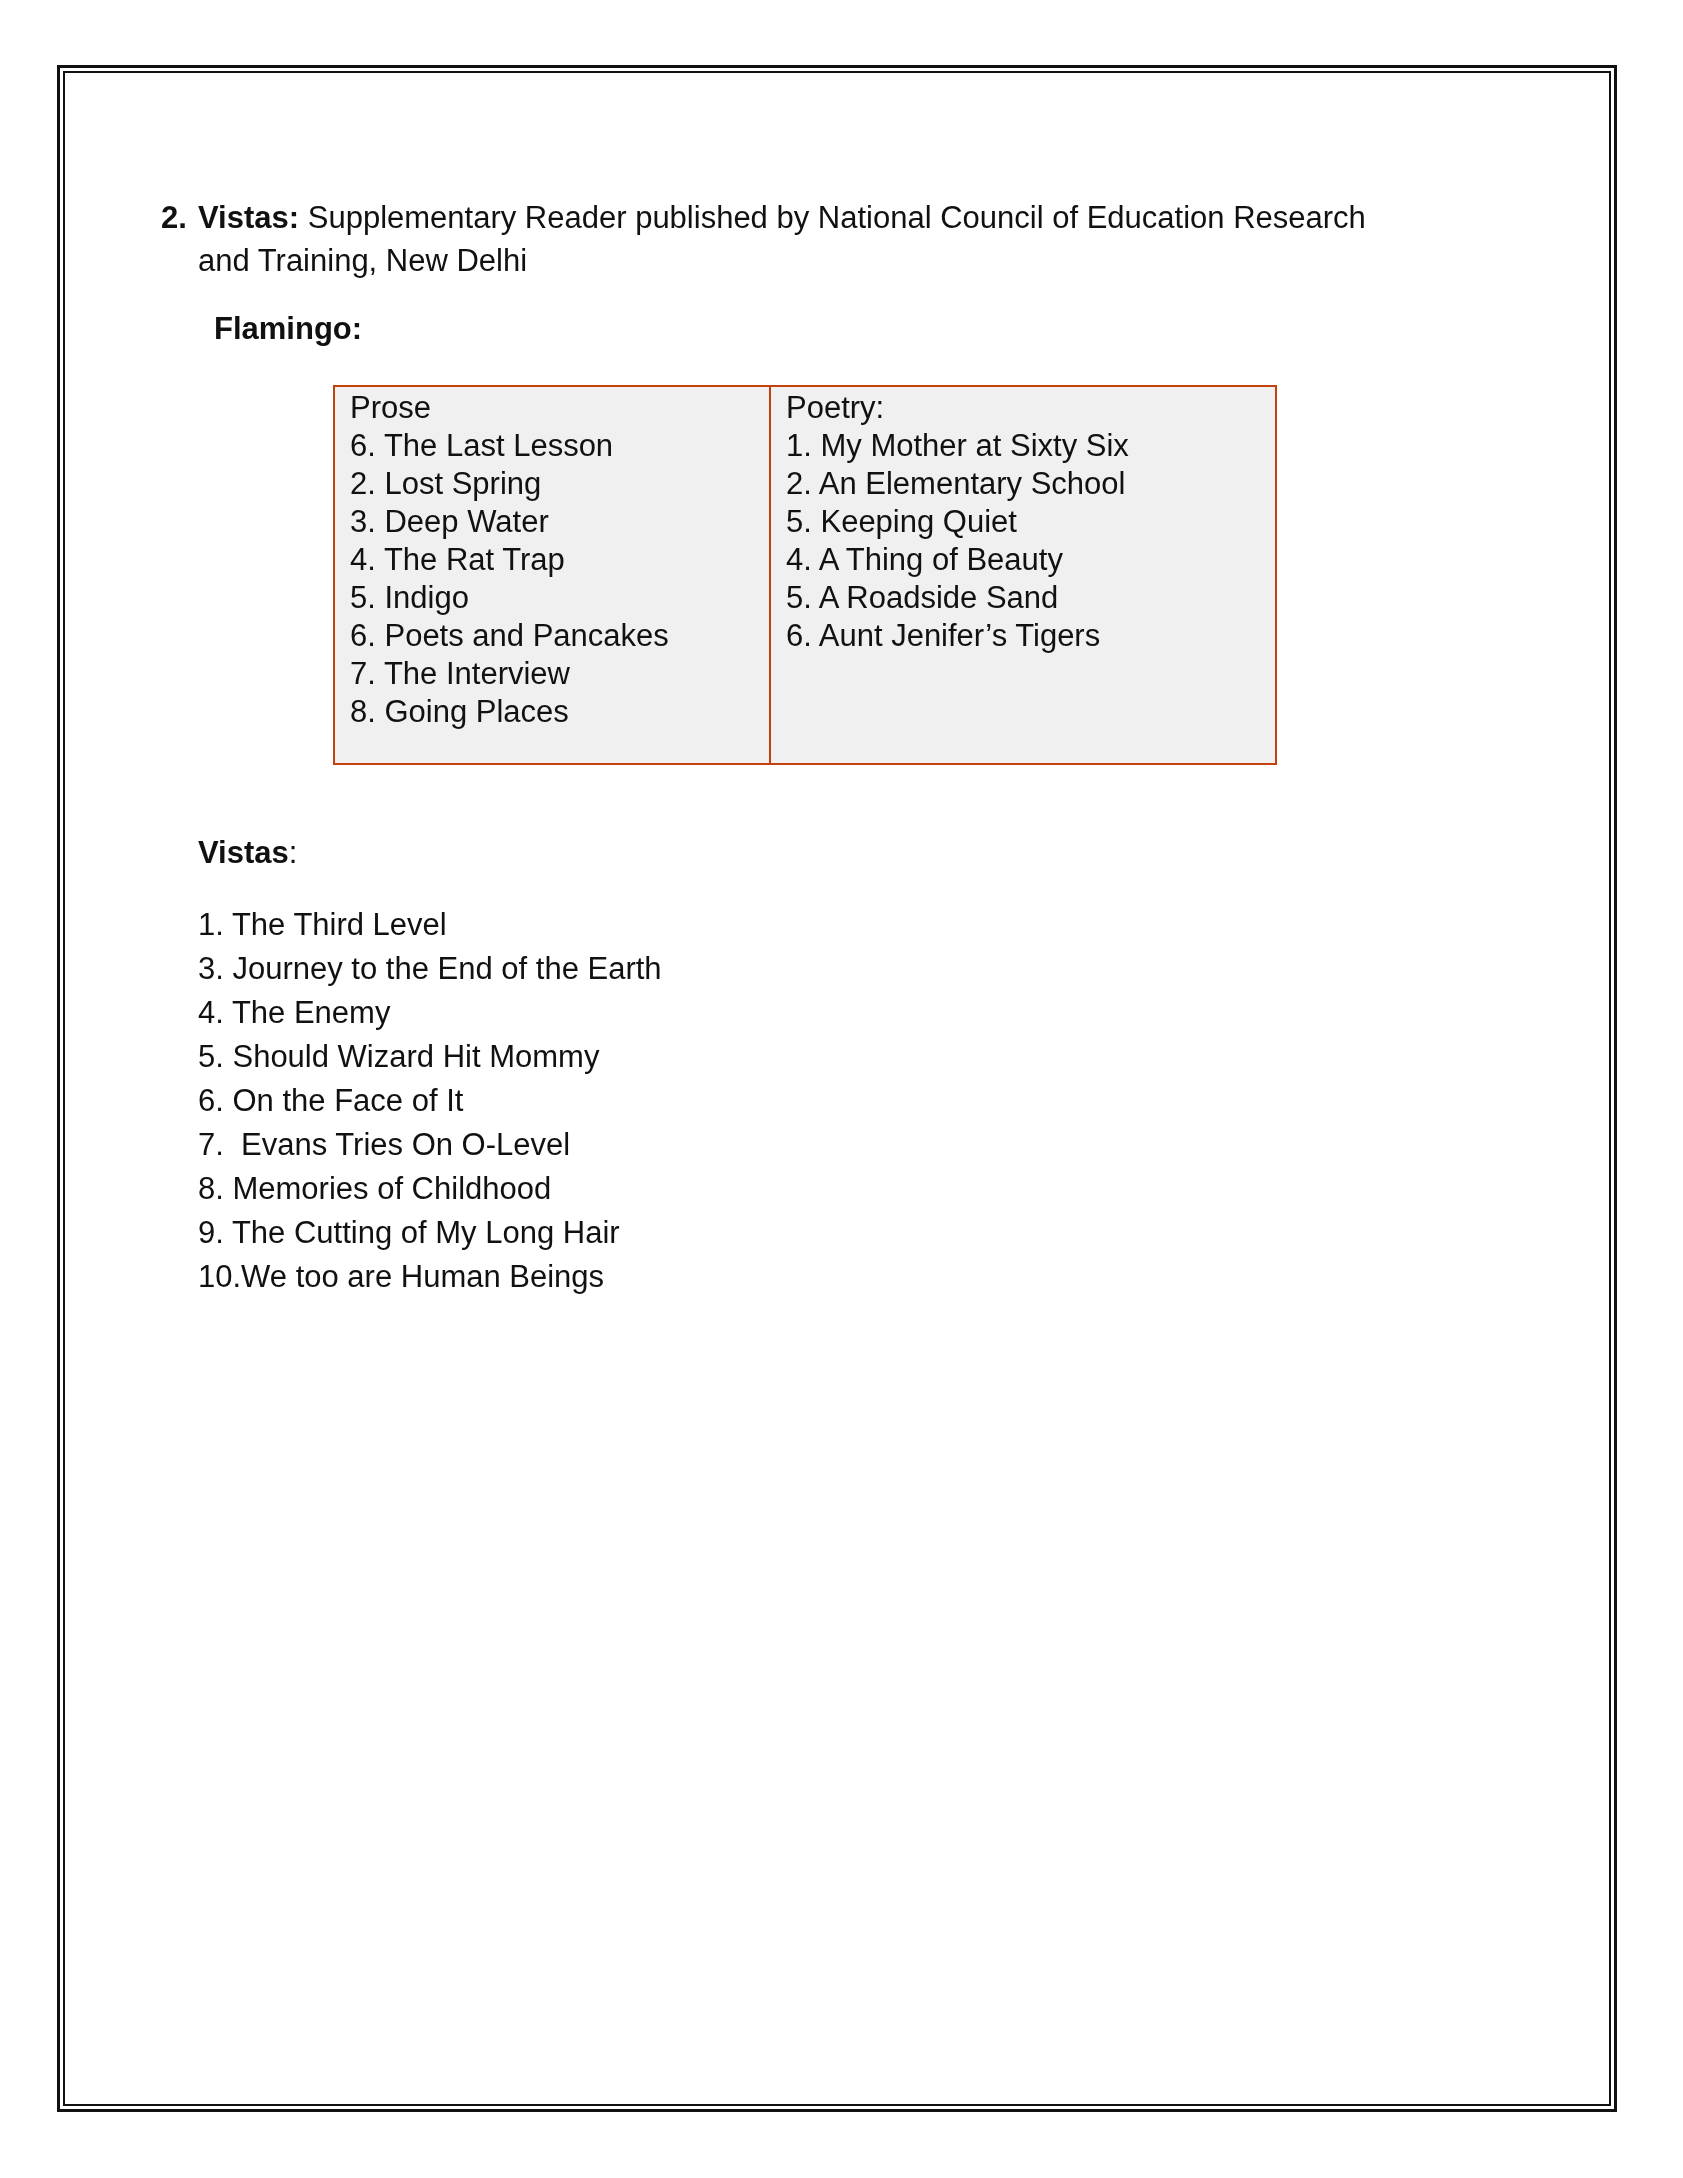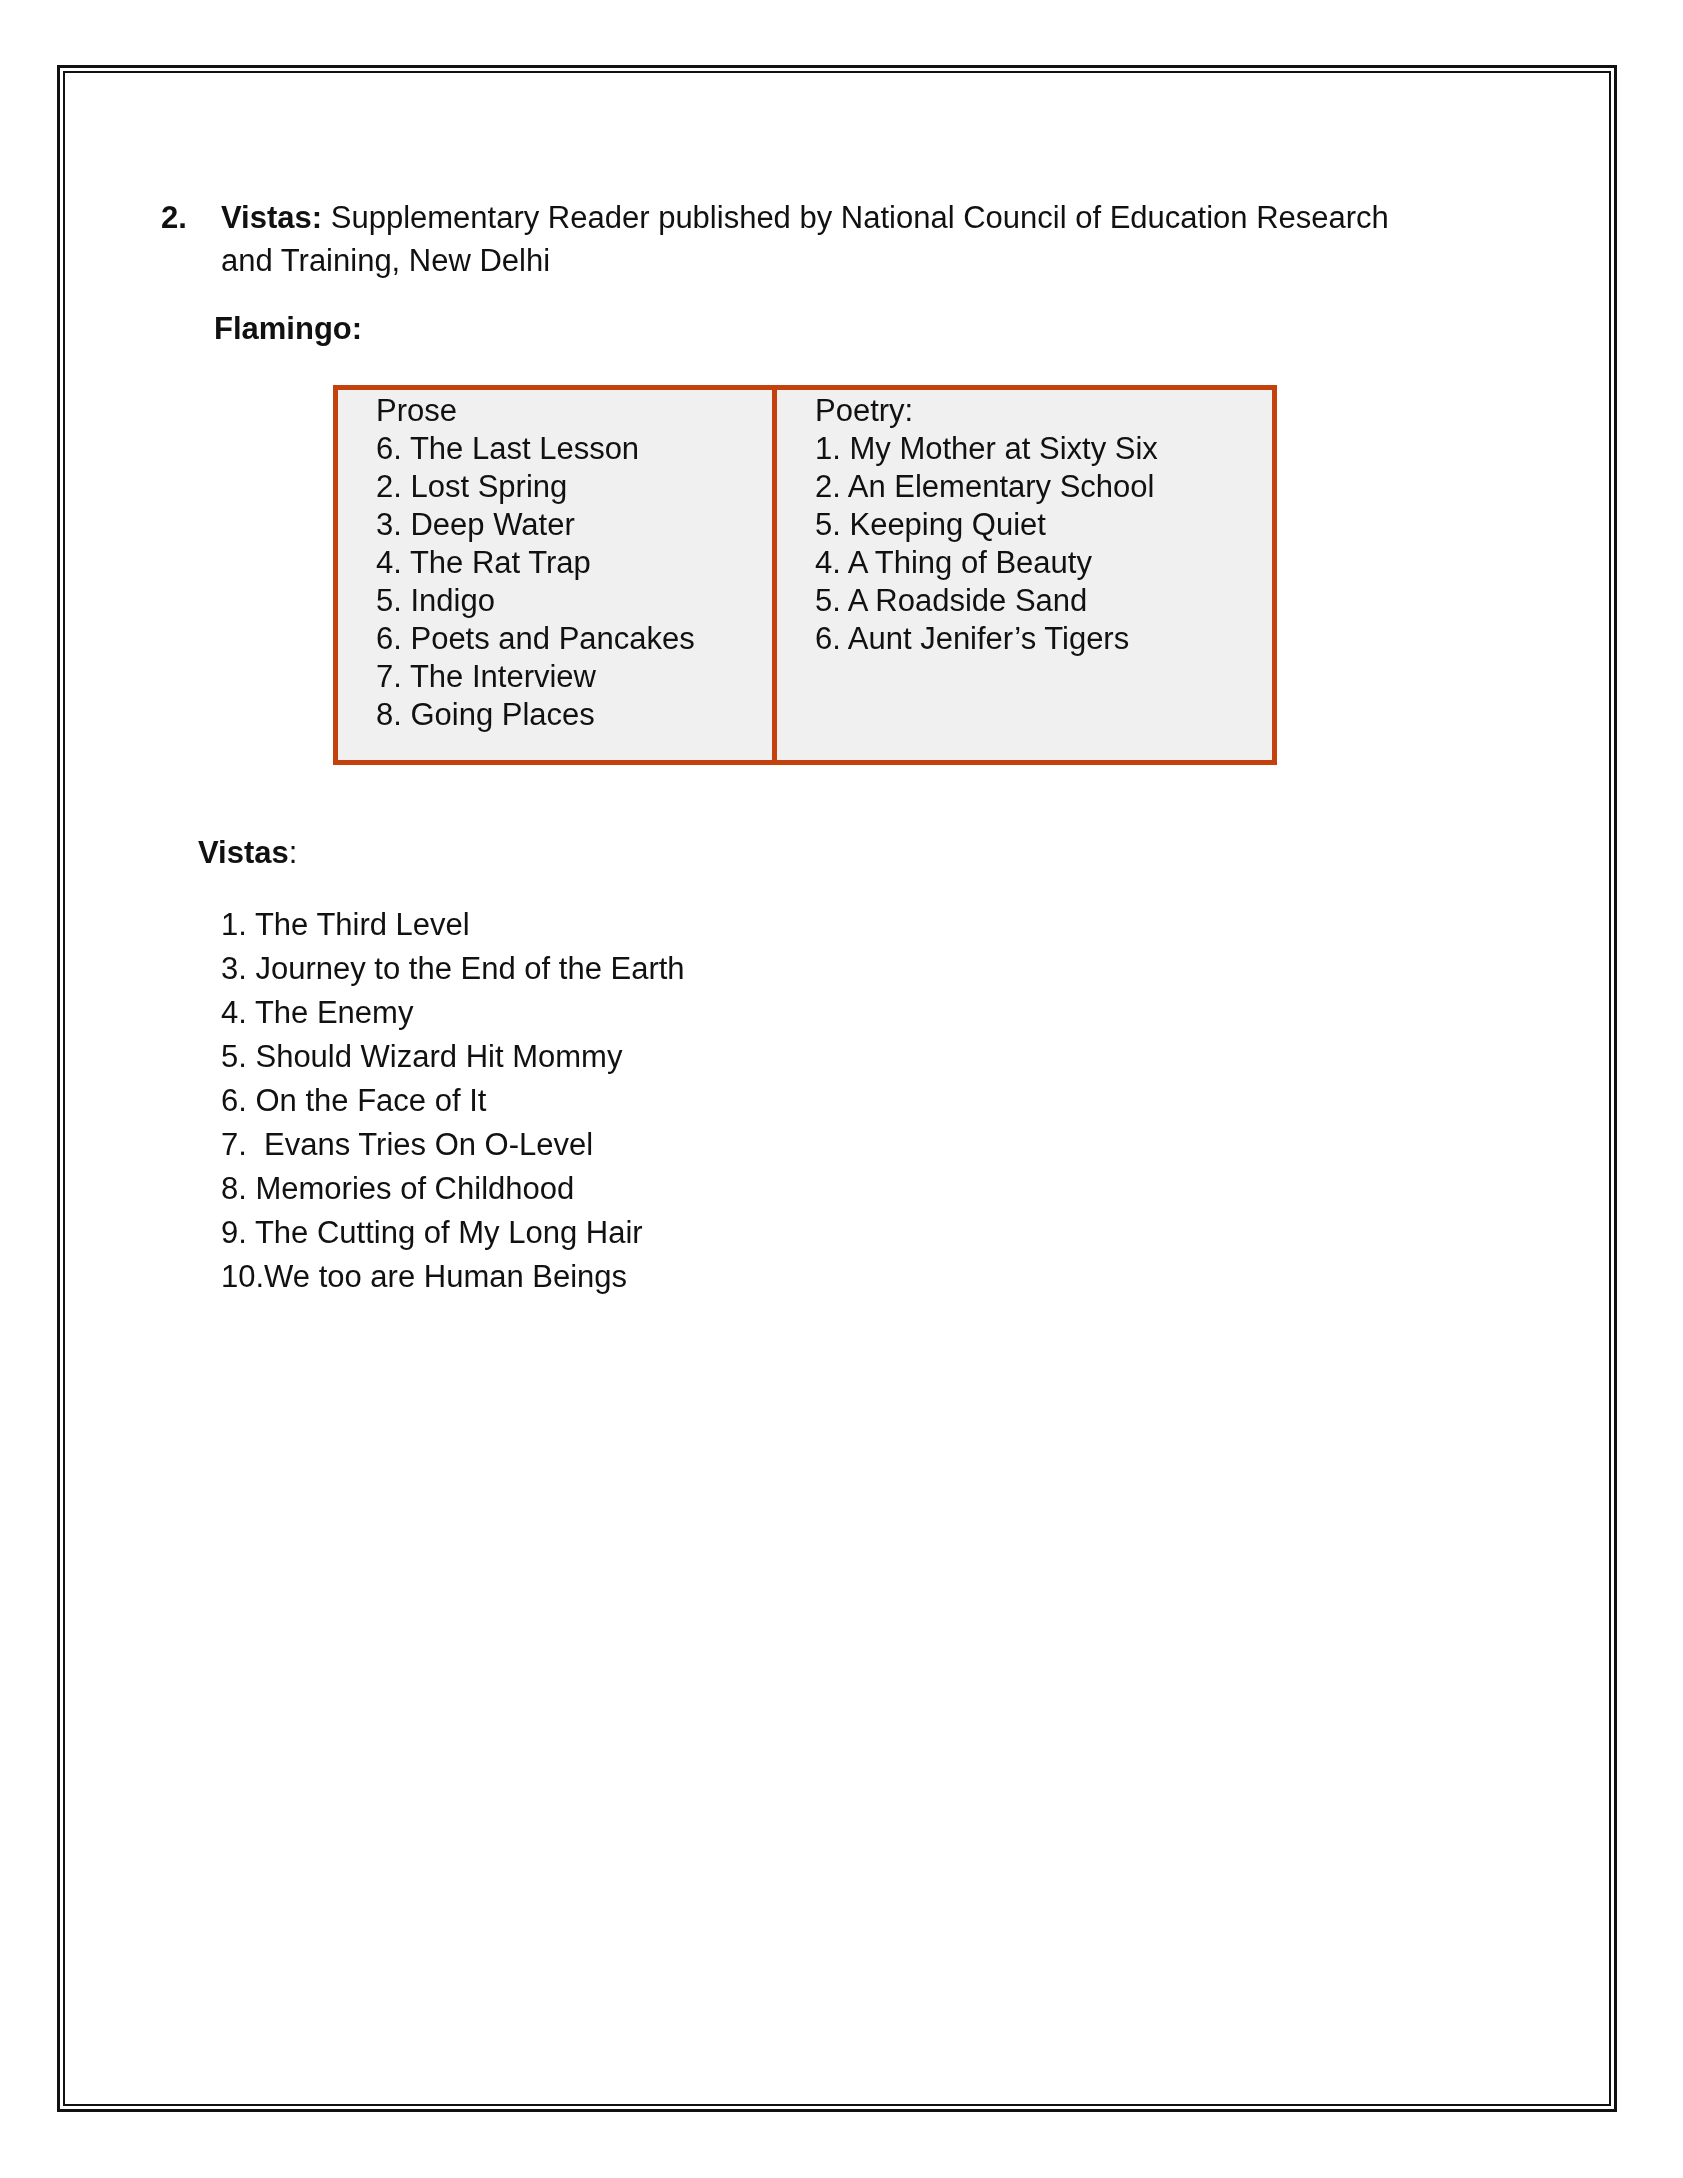--- a/index.html
+++ b/index.html
@@ -8,23 +8,23 @@
   .frame-inner { position:absolute; left:63px; top:71px; width:1548px; height:2035px; border:2px solid #111; box-sizing:border-box; }
   .intro { position:absolute; left:161px; top:196px; width:1327px; font-size:31px; line-height:43px; }
   .intro .num { position:absolute; left:0; top:0; font-weight:bold; }
   .intro .body { margin-left:37px; }
   .intro b { font-weight:bold; }
   .heading { position:absolute; font-size:31px; font-weight:bold; }
   .flamingo-h { left:214px; top:311px; }
   .vistas-h { left:198px; top:835px; }
   .vistas-h .colon { font-weight:normal; }
   table.flam { position:absolute; left:333px; top:385px; width:944px; height:380px; border-collapse:collapse; background:#f0f0f0; font-size:31px; }
-  table.flam td { border:5px solid #c2410c; vertical-align:top; padding:2px 15px; line-height:38px; }
+  table.flam td { border:2px solid #c2410c; vertical-align:top; padding:2px 15px; line-height:38px; }
   table.flam td.prose { width:404px; }
-  .line { display:block; white-space:pre;margin-left:23px; }
+  .line { display:block; white-space:pre; }
   .vlist { position:absolute; left:198px; top:903px; font-size:31px; line-height:44px; }
 </style>
 </head>
 <body>
 
 <div class="frame-outer"></div>
 <div class="frame-inner"></div>
 
 <div class="intro">
   <span class="num">2.</span>

